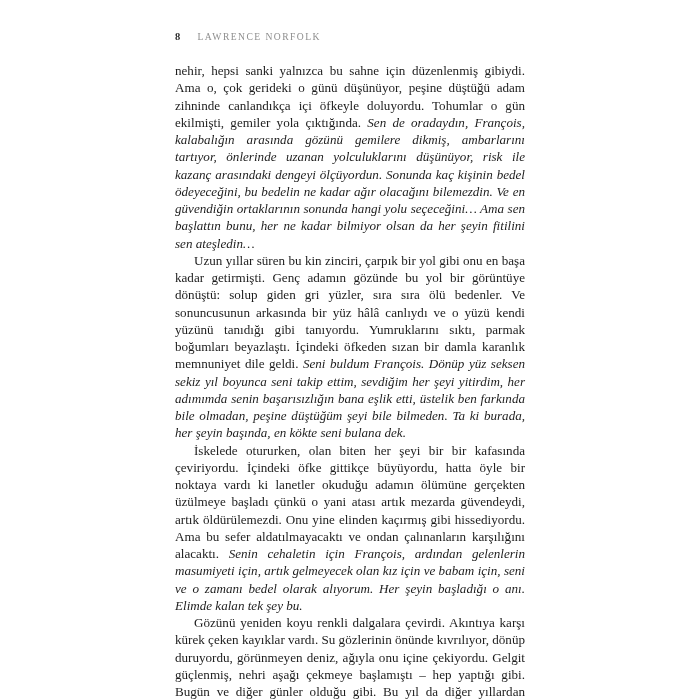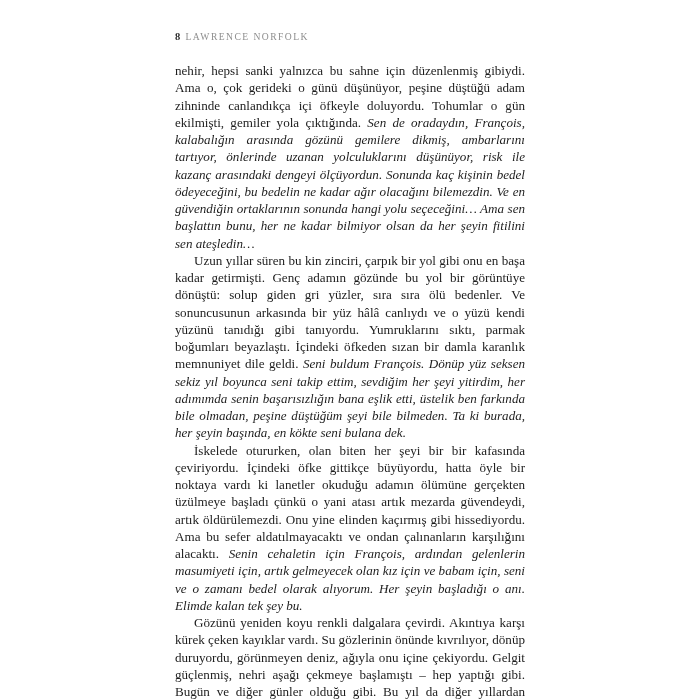--- a/index.html
+++ b/index.html
@@ -34,21 +34,21 @@
     white-space: nowrap;
   }
   .folio {
     font-family: "Liberation Serif", "DejaVu Serif", serif;
     font-size: 10.5px;
     font-weight: bold;
     color: #2b2b2b;
     letter-spacing: 0.2px;
   }
   .running-title {
-    margin-left: 5px;
+    margin-left: 17px;
     font-family: "Liberation Serif", "DejaVu Serif", serif;
     font-size: 9.6px;
     letter-spacing: 1.45px;
     color: #8e8e8e;
     text-transform: uppercase;
   }
 
   
   .textblock {
     position: absolute;

